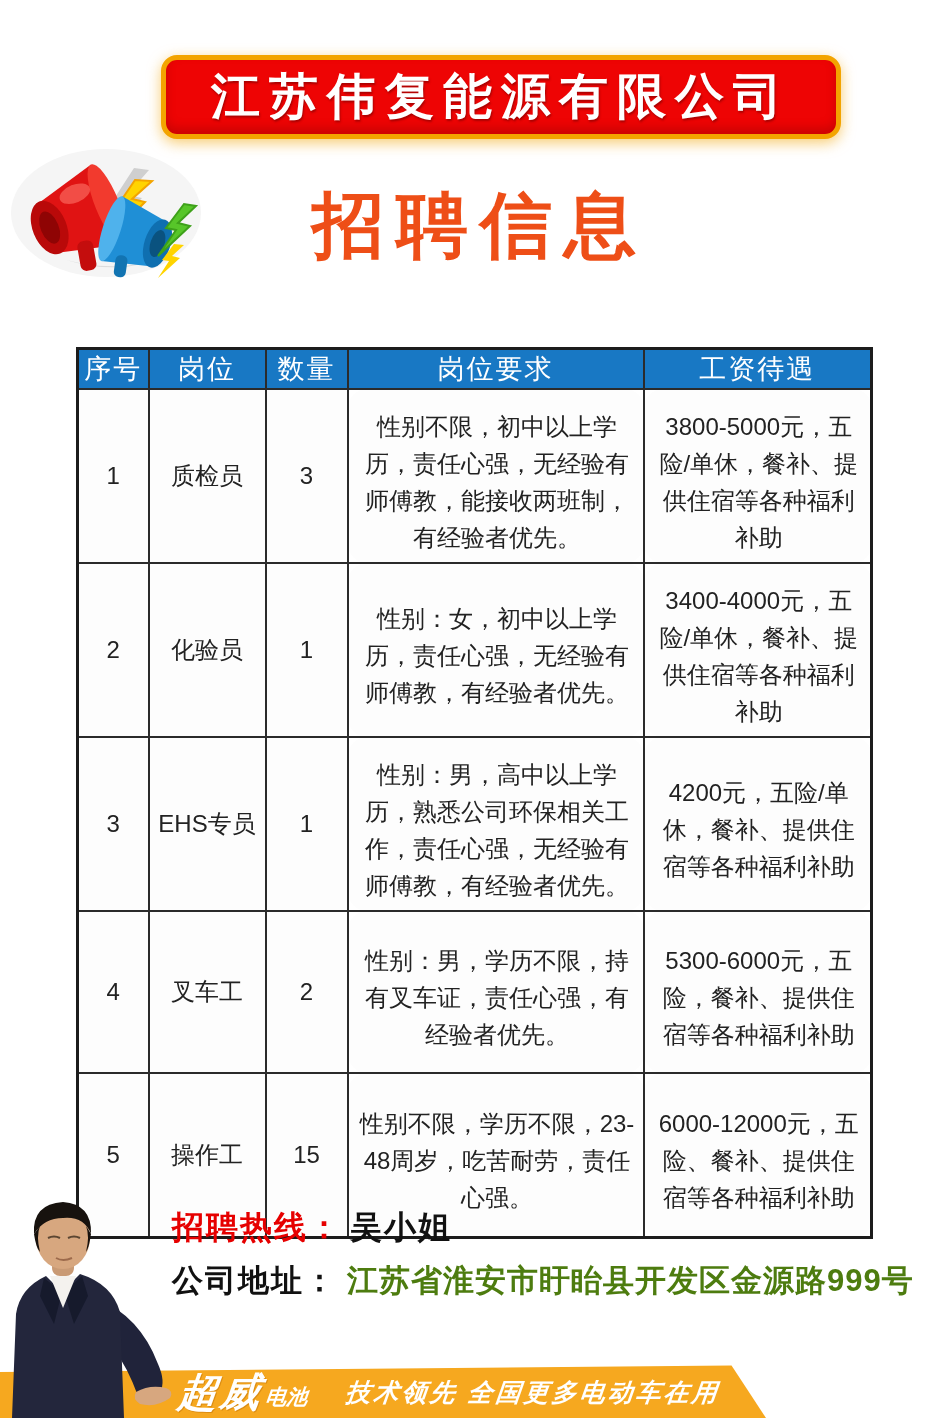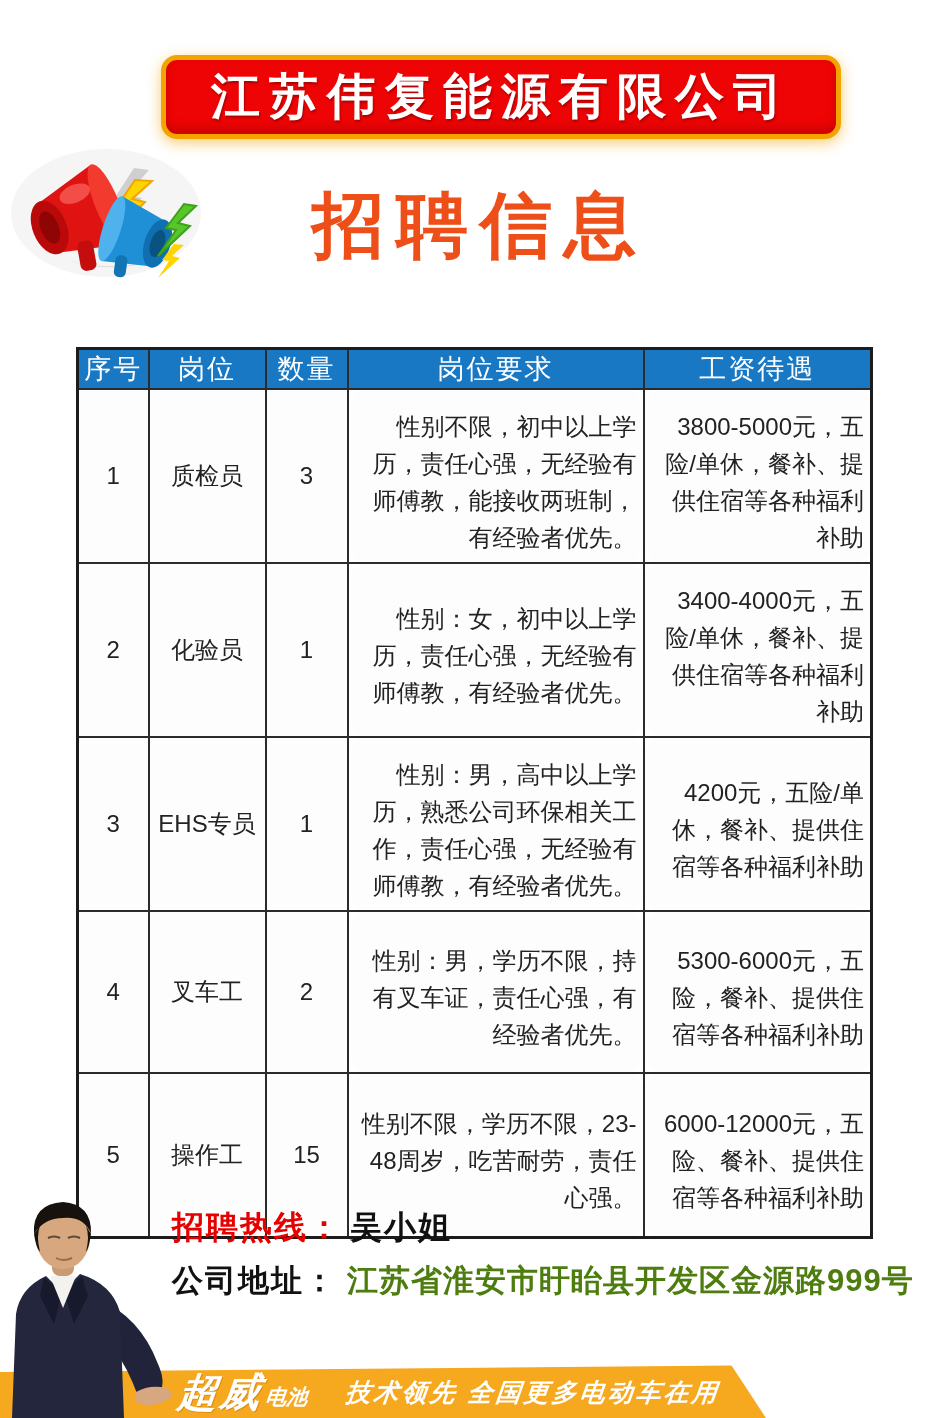--- a/index.html
+++ b/index.html
@@ -38,21 +38,21 @@
     border:3px solid #1c1c1c;
     margin-top:45px;
   }
   .jobs-table th, .jobs-table td { border:2px solid #2b2b2b; color:#222; }
   .jobs-table th {
     background:#1878c4; color:#ffffff; font-size:27px; font-weight:500;
     height:40px; text-align:center; letter-spacing:2px;
   }
   .jobs-table td { font-size:24px; line-height:37px; background:#fdfdfd; }
   td.c-center { text-align:center; }
-  td.c-left { text-align:right; padding:18px 6px 6px 9px; vertical-align:middle;border-radius:19px; }
+  td.c-left { text-align:center; padding:18px 6px 6px 9px; vertical-align:middle;border-radius:19px; }
   tr.r1 { height:158px; } tr.r2 { height:163px; } tr.r3 { height:172px; }
   tr.r4 { height:162px; } tr.r5 { height:165px; }
 
   
   .contact { position:absolute; left:172px; top:1206px; width:720px; }
   .contact-line { display:flex; align-items:baseline; margin-bottom:10px; white-space:nowrap; }
   .hotline-label { color:#e60000; font-size:32px; font-weight:900; letter-spacing:2px; }
   .addr-label { color:#111; font-size:31px; font-weight:900; letter-spacing:2px; }
   .contact-name { color:#111; font-size:32px; font-weight:900; margin-left:8px; letter-spacing:2px; }
   .contact-phone { color:#111; font-size:34px; font-weight:700; margin-left:22px;

